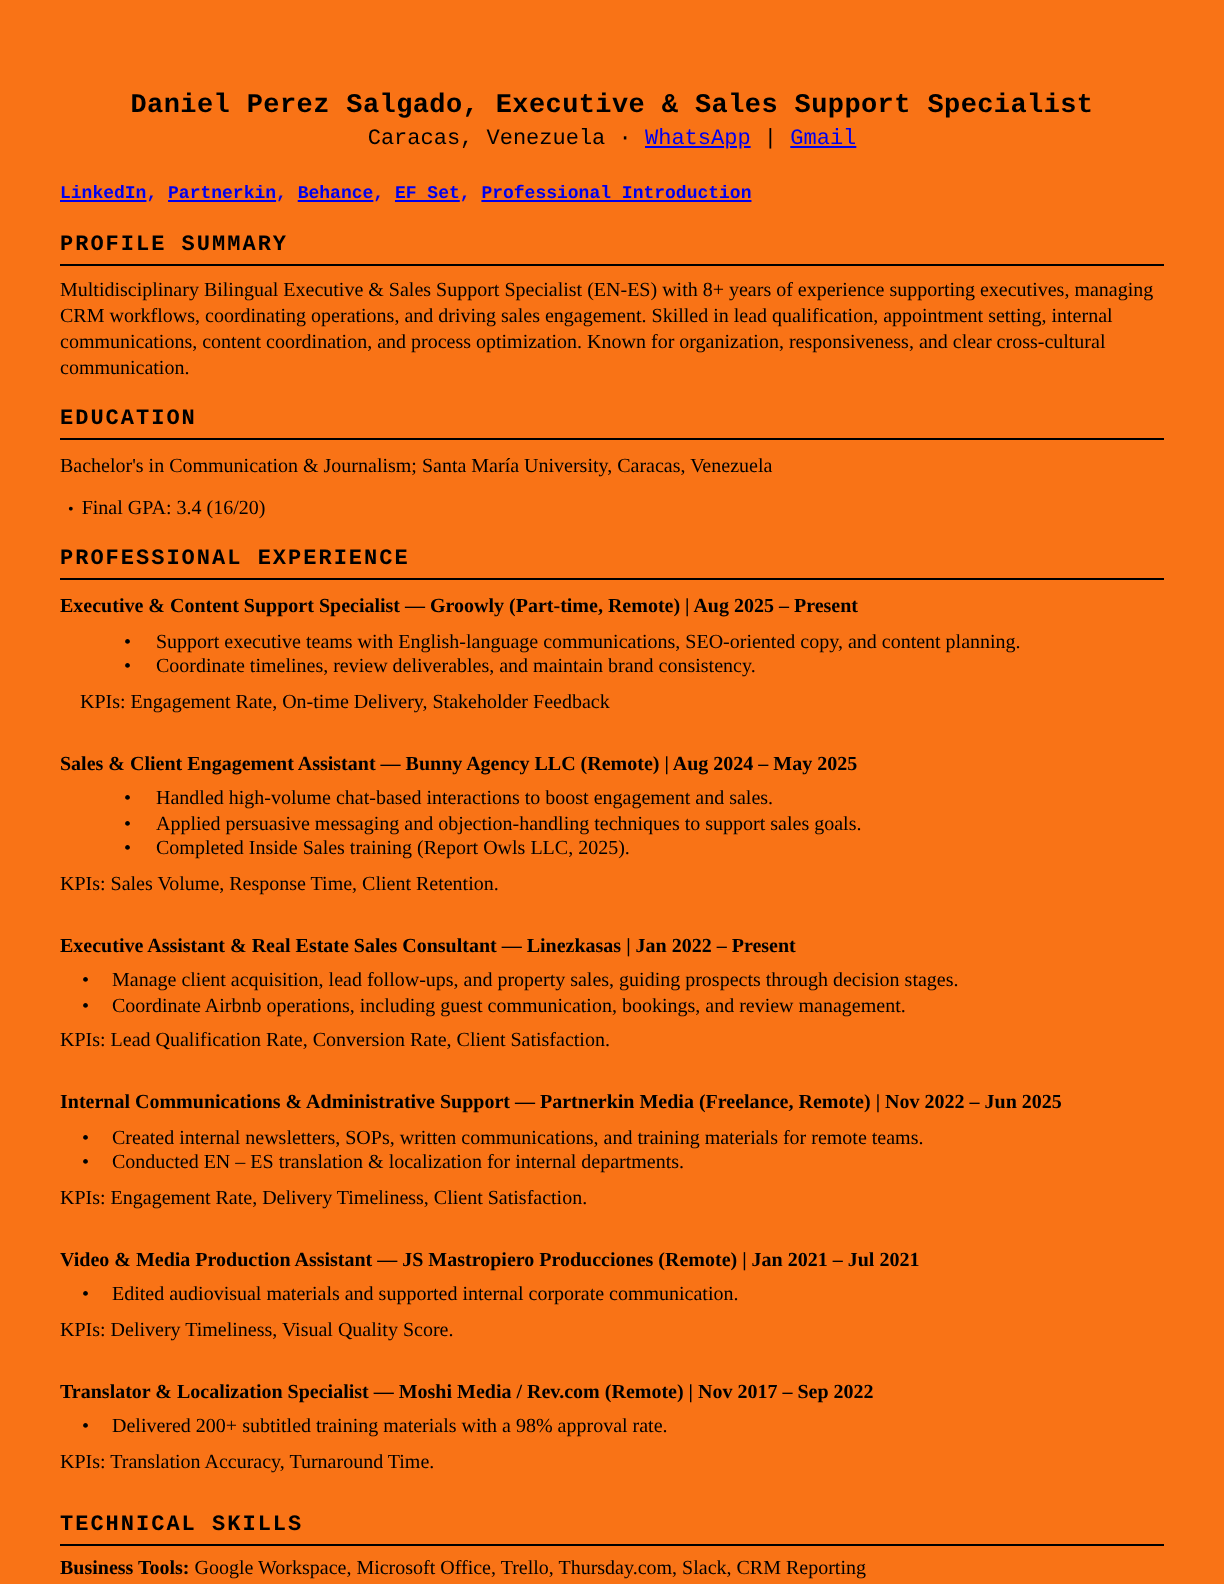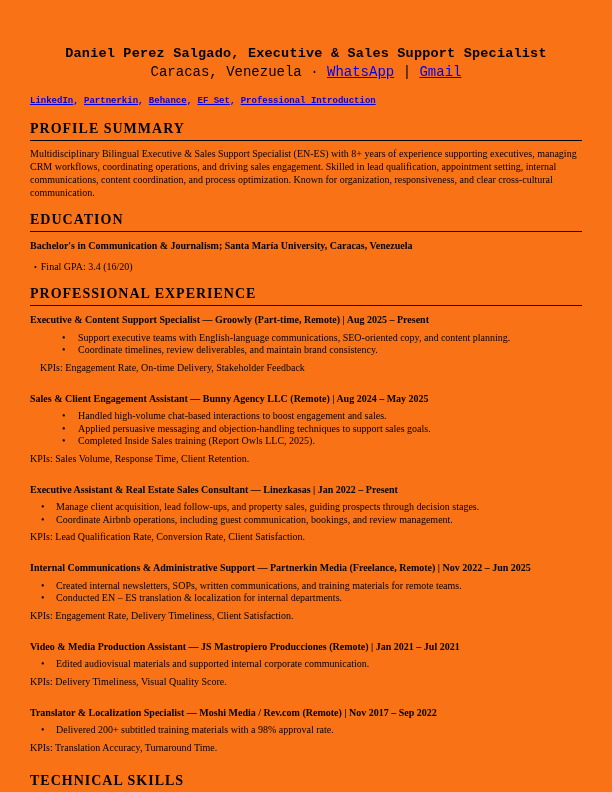--- a/index.html
+++ b/index.html
@@ -19,59 +19,59 @@
   .name {
     font-family: "Liberation Mono", monospace;
     font-weight: bold;
     font-size: 13.5px;
     text-align: center;
     letter-spacing: 0.2px;
     white-space: nowrap;
   }
   .subtitle {
     font-family: "Liberation Mono", monospace;
-    font-size: 14px;
+    font-size: 11px;
     text-align: center;
     margin-top: 3px;
     white-space: nowrap;
   }
   a.link {
     color: #0000ee;
     text-decoration: underline;
     cursor: pointer;
   }
   .links-row {
     font-family: "Liberation Mono", monospace;
     font-size: 9px;
     font-weight: bold;
     margin-top: 16px;
     white-space: nowrap;
   }
   .links-row .sep { color: #0000ee; text-decoration: none; }
   
   .section-head {
-    font-family: Liberation Serif, serif;
+    font-family: Liberation Mono, monospace;
     font-weight: bold;
-    font-size: 14px;
+    font-size: 11px;
     letter-spacing: 1px;
     border-bottom: 1.2px solid #000000;
     padding-bottom: 3px;
   }
   .mt-summary   { margin-top: 15px; }
   .mt-education { margin-top: 13px; }
   .mt-exp       { margin-top: 14px; }
   .mt-skills    { margin-top: 11px; }
   
   .para {
     margin-top: 6px;
     line-height: 13px;
     text-align: left;
   }
   .degree {
-    font-weight: bold;
+    font-weight: normal;
     margin-top: 8px;
   }
   .gpa-line {
     margin-top: 10px;
     padding-left: 4px;
   }
   .gpa-line .dot { font-size: 8px; margin-right: 4px; }
   
   .job { margin-top: 8px; margin-bottom: 19px; }
   .job-title { font-weight: bold; line-height: 12.5px; }

